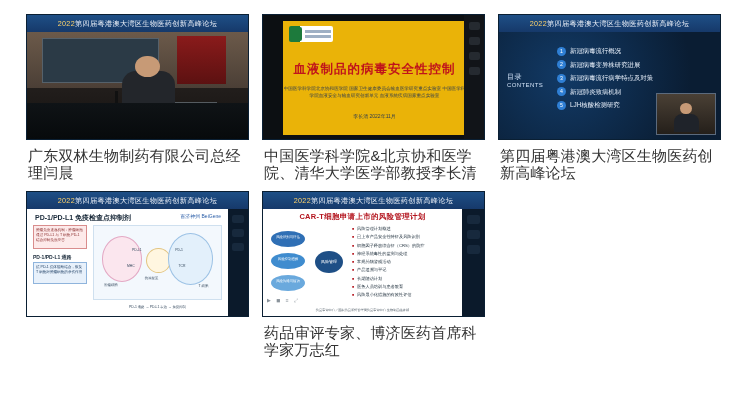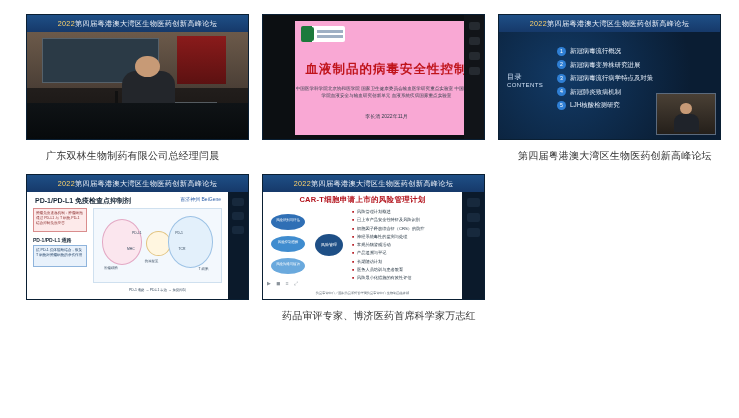--- a/index.html
+++ b/index.html
@@ -33,26 +33,25 @@
     background: #0a1f33;
     overflow: hidden;
     border: 1px solid #0a1f33;
     box-sizing: border-box;
   }
   .thumb.empty {
     background: #ffffff;
     border: none;
   }
   .caption {
-    font-size: 10px;
+    font-size: 15px;
     line-height: 17px;
     color: #333333;
     padding: 7px 2px 4px 2px;
     letter-spacing: 0.2px;
-    margin-left: 18px;
   }
 
   
   .banner {
     position: absolute;
     left: 0; top: 0;
     width: 100%;
     height: 17px;
     background: linear-gradient(180deg, #1e4f86 0%, #16396a 100%);
     color: #e9eef7;
@@ -111,22 +110,21 @@
   .s1 .laptop {
     position: absolute; right: 14%; bottom: 19%; width: 20%; height: 14%;
     background: #2d3237;
     border-top: 2px solid #555b60;
   }
 
   
   .s2 { background: #0c0f12; }
   .s2 .page {
     position: absolute; left: 20px; top: 6px; width: 183px; height: 114px;
-    background: #f9a8d4;
-    margin-left: 12px;
+    background: #eab308;
   }
   .s2 .logo {
     position: absolute; left: 6px; top: 5px; width: 44px; height: 16px;
     background: linear-gradient(90deg, #1d7a3c 0%, #1d7a3c 26%, #ffffff 26%);
     border-radius: 2px;
   }
   .s2 .logo .g {
     position: absolute; left: 1px; top: 1px; width: 12px; height: 14px;
     background: #1d7a3c; border-radius: 2px;
   }
@@ -365,20 +363,21 @@
         <div class="name">李长清
 2022年11月</div>
       </div>
       <div class="sidebar">
         <i></i>
         <i></i>
         <i></i>
         <i></i>
       </div>
     </div>
+    <div class="caption">中国医学科学院&amp;北京协和医学院、清华大学医学部教授李长清</div>
   </div>
 
   <div class="card">
     <div class="thumb s3">
       <div class="banner"><span class="y">2022</span>第四届粤港澳大湾区生物医药创新高峰论坛</div>
       <div class="body">
         <div class="contents">
           <span class="cn">目录</span>
           <span>CONTENTS</span>
         </div>

